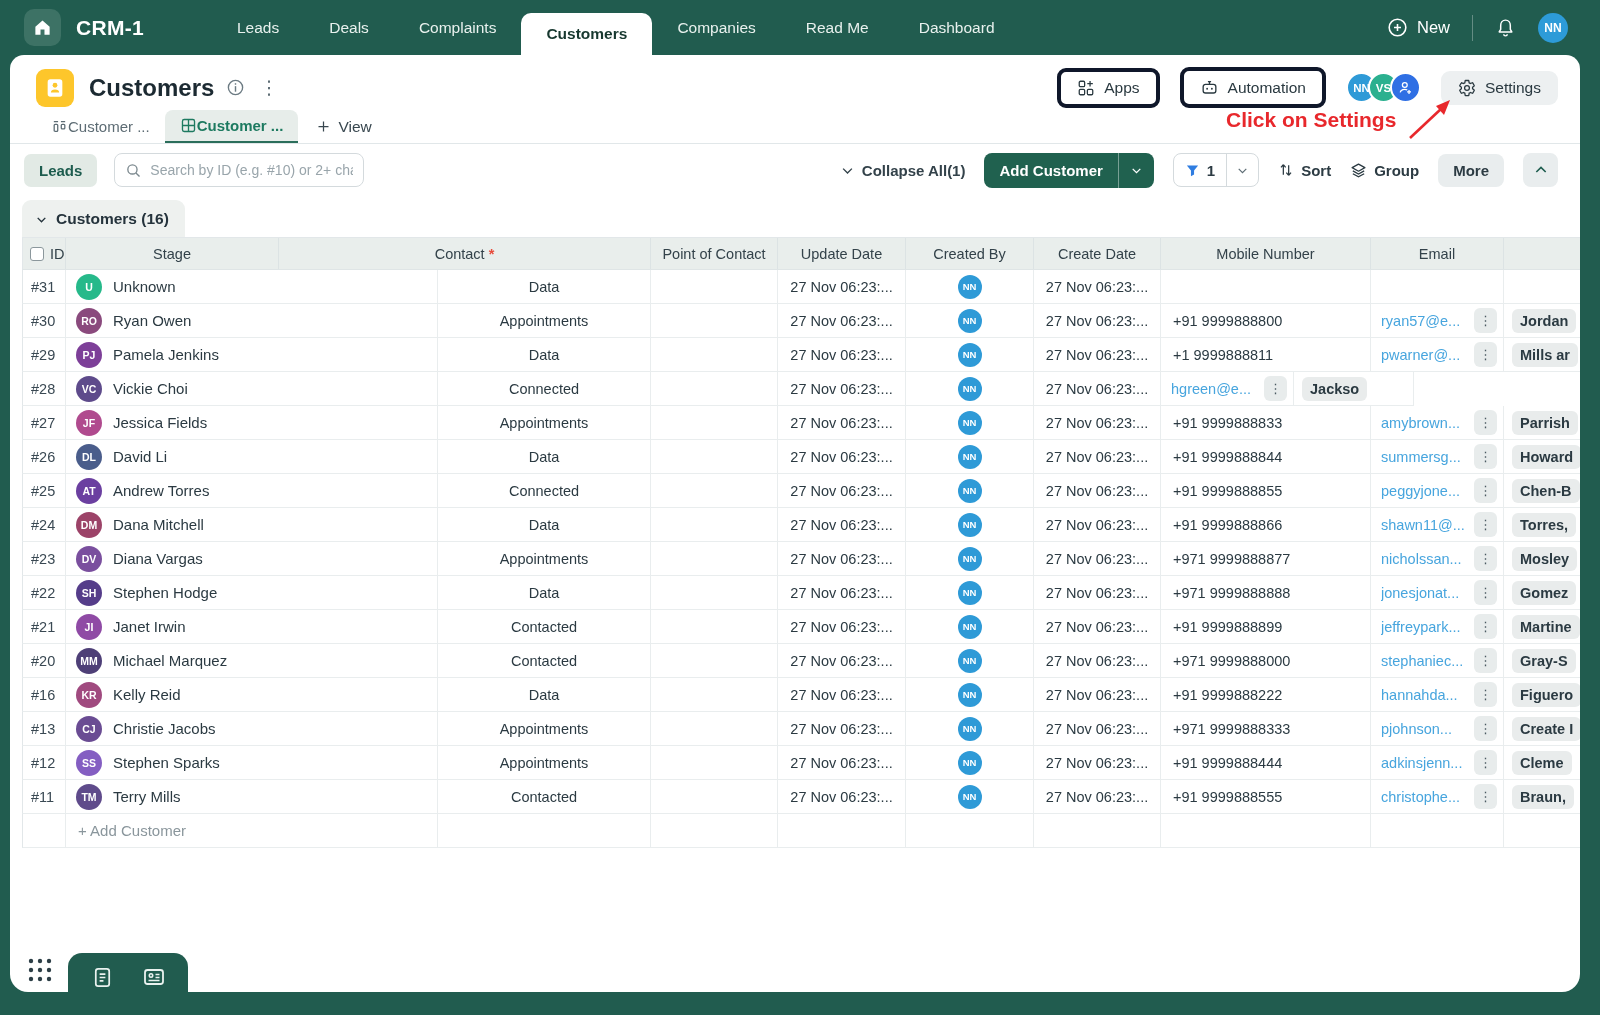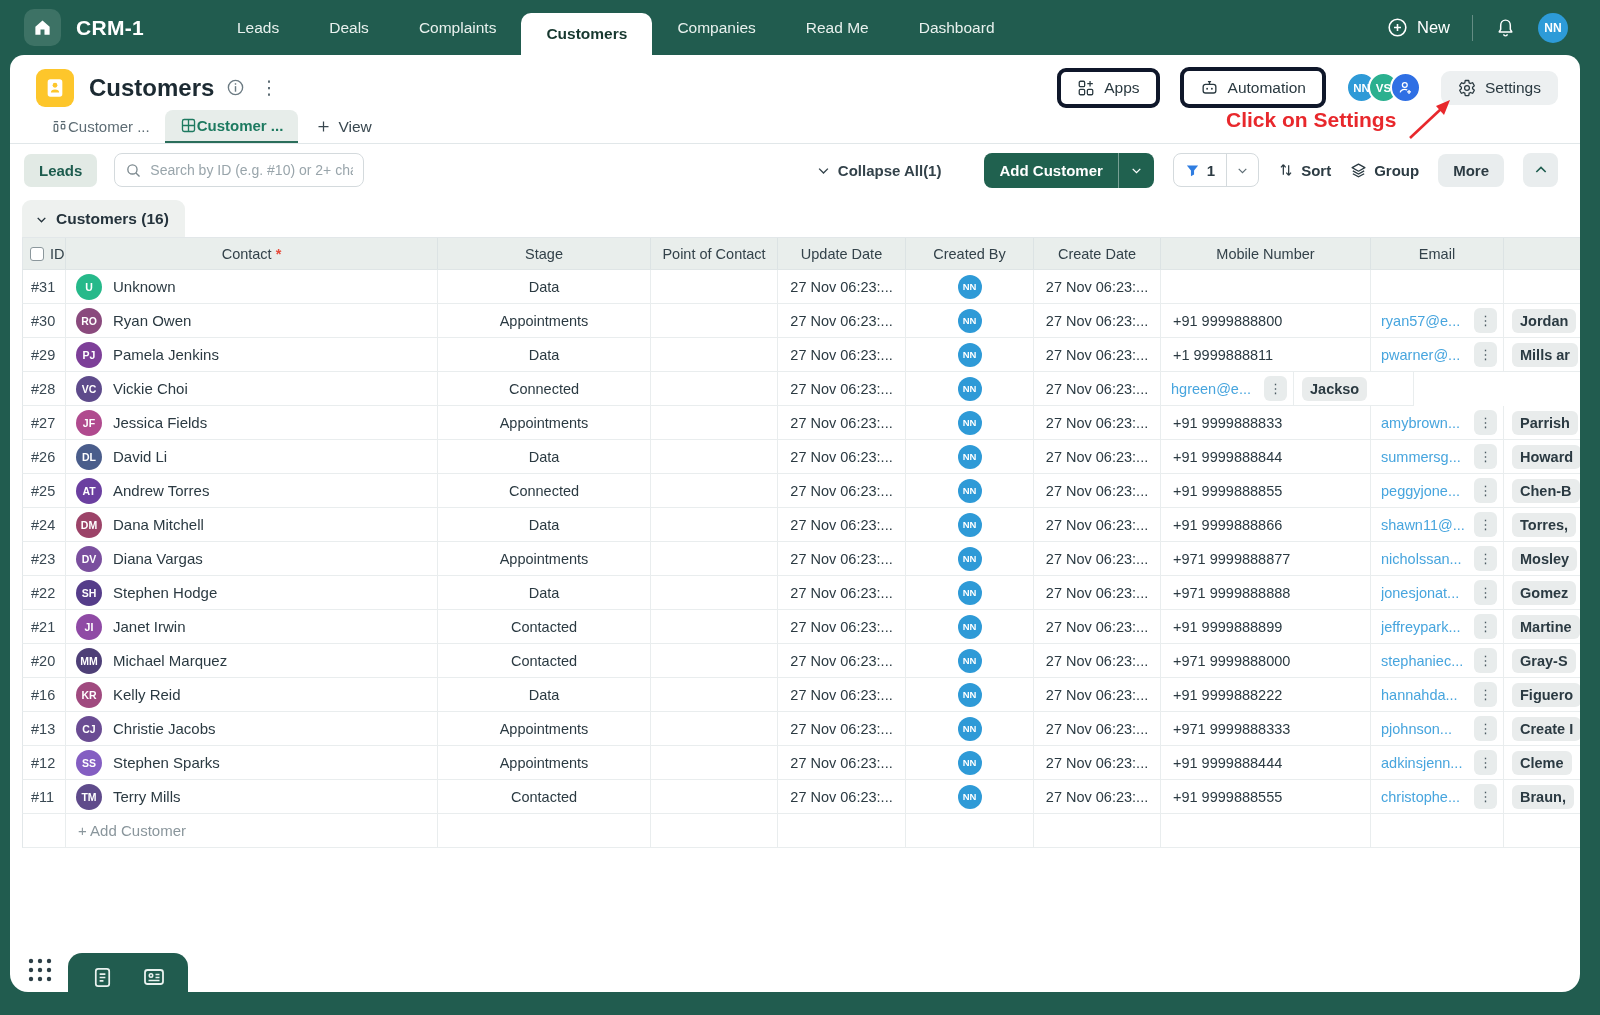--- a/index.html
+++ b/index.html
@@ -45,21 +45,21 @@
   .add-view { display:flex; gap:7px; align-items:center; font-size:15.5px; color:#38474f; padding:0 18px; height:33px; cursor:pointer; }
 
   
   .toolbar { display:flex; align-items:center; height:52px; padding:0 22px 0 14px; }
   .grid-chip { background:#e2eae5; color:#1d5c4e; font-weight:bold; font-size:15px; padding:8px 15px; border-radius:7px; cursor:pointer; }
   .search-box { display:flex; align-items:center; border:1px solid #d4dadd; border-radius:8px; height:34px; width:250px; padding:0 10px; gap:8px; margin-left:17px; background:#fff; }
   .search-box input { border:none; outline:none; font-size:14px; color:#333; width:100%; background:transparent; font-family:"Liberation Sans",sans-serif; }
   .search-box input::placeholder { color:#99a5ab; }
   .toolbar-right { margin-left:auto; display:flex; align-items:center; gap:19px; }
   .collapse-ctl { display:flex; gap:7px; align-items:center; font-size:15px; color:#33424a; font-weight:bold; cursor:pointer; }
-  .add-btn { display:flex; border-radius:8px; overflow:hidden; background:#20614f; color:#fff; cursor:pointer;margin-left:24px; }
+  .add-btn { display:flex; border-radius:8px; overflow:hidden; background:#20614f; color:#fff; cursor:pointer; }
   .add-main { padding:9px 15px; font-size:15px; font-weight:bold; }
   .add-arrow { display:flex; align-items:center; padding:0 11px; border-left:1px solid rgba(255,255,255,.4); }
   .filter-group { display:flex; border:1px solid #d4dadd; border-radius:8px; overflow:hidden; height:34px; background:#fff; }
   .filter-main { display:flex; align-items:center; gap:7px; padding:0 11px; font-size:15px; color:#2c3b43; font-weight:bold; cursor:pointer; }
   .filter-arrow { display:flex; align-items:center; padding:0 9px; border-left:1px solid #d4dadd; cursor:pointer; }
   .tool-label { display:flex; gap:7px; align-items:center; font-size:15px; color:#2c3b43; font-weight:bold; cursor:pointer; }
   .more-chip { background:#e9edee; border-radius:8px; padding:8px 15px; font-size:15px; color:#2c3b43; font-weight:bold; cursor:pointer; }
   .up-chip { background:#e9edee; border-radius:8px; width:35px; height:34px; display:flex; align-items:center; justify-content:center; cursor:pointer; }
 
   
@@ -330,25 +330,25 @@
     <span>Customers (16)</span>
   </div>
 
   
   <div class="table">
     <div class="thead">
       <div class="hcell left w-id">
         <span class="checkbox"></span>
         <span>ID</span>
       </div>
+      <div class="hcell w-stage">Stage</div>
       <div class="hcell w-contact">
         <span>Contact</span>
           <span class="req">*</span>
       </div>
-      <div class="hcell w-stage">Stage</div>
       <div class="hcell w-poc">Point of Contact</div>
       <div class="hcell w-ud">Update Date</div>
       <div class="hcell w-cb">Created By</div>
       <div class="hcell w-cd">Create Date</div>
       <div class="hcell w-mob">Mobile Number</div>
       <div class="hcell w-em">Email</div>
       <div class="hcell w-co"></div>
     </div>
 
     <div>

